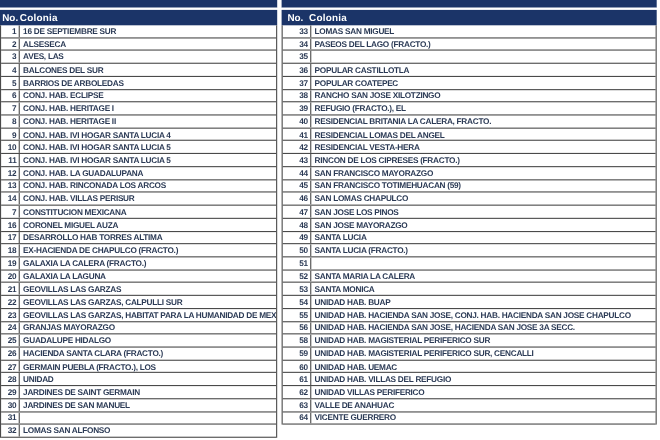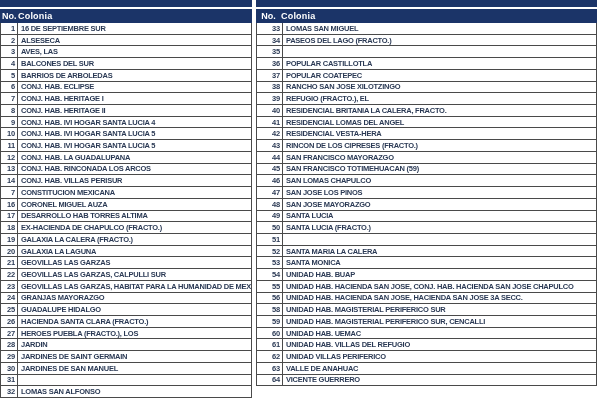--- a/index.html
+++ b/index.html
@@ -169,25 +169,25 @@
         <div class="row">
           <div class="cell-no">25</div>
           <div class="cell-col">GUADALUPE HIDALGO</div>
         </div>
         <div class="row">
           <div class="cell-no">26</div>
           <div class="cell-col">HACIENDA SANTA CLARA (FRACTO.)</div>
         </div>
         <div class="row">
           <div class="cell-no">27</div>
-          <div class="cell-col">HEROES PUEBLA (FRACTO.), LOS</div>
+          <div class="cell-col">GERMAIN PUEBLA (FRACTO.), LOS</div>
         </div>
         <div class="row">
           <div class="cell-no">28</div>
-          <div class="cell-col">JARDIN</div>
+          <div class="cell-col">UNIDAD</div>
         </div>
         <div class="row">
           <div class="cell-no">29</div>
           <div class="cell-col">JARDINES DE SAINT GERMAIN</div>
         </div>
         <div class="row">
           <div class="cell-no">30</div>
           <div class="cell-col">JARDINES DE SAN MANUEL</div>
         </div>
         <div class="row">

